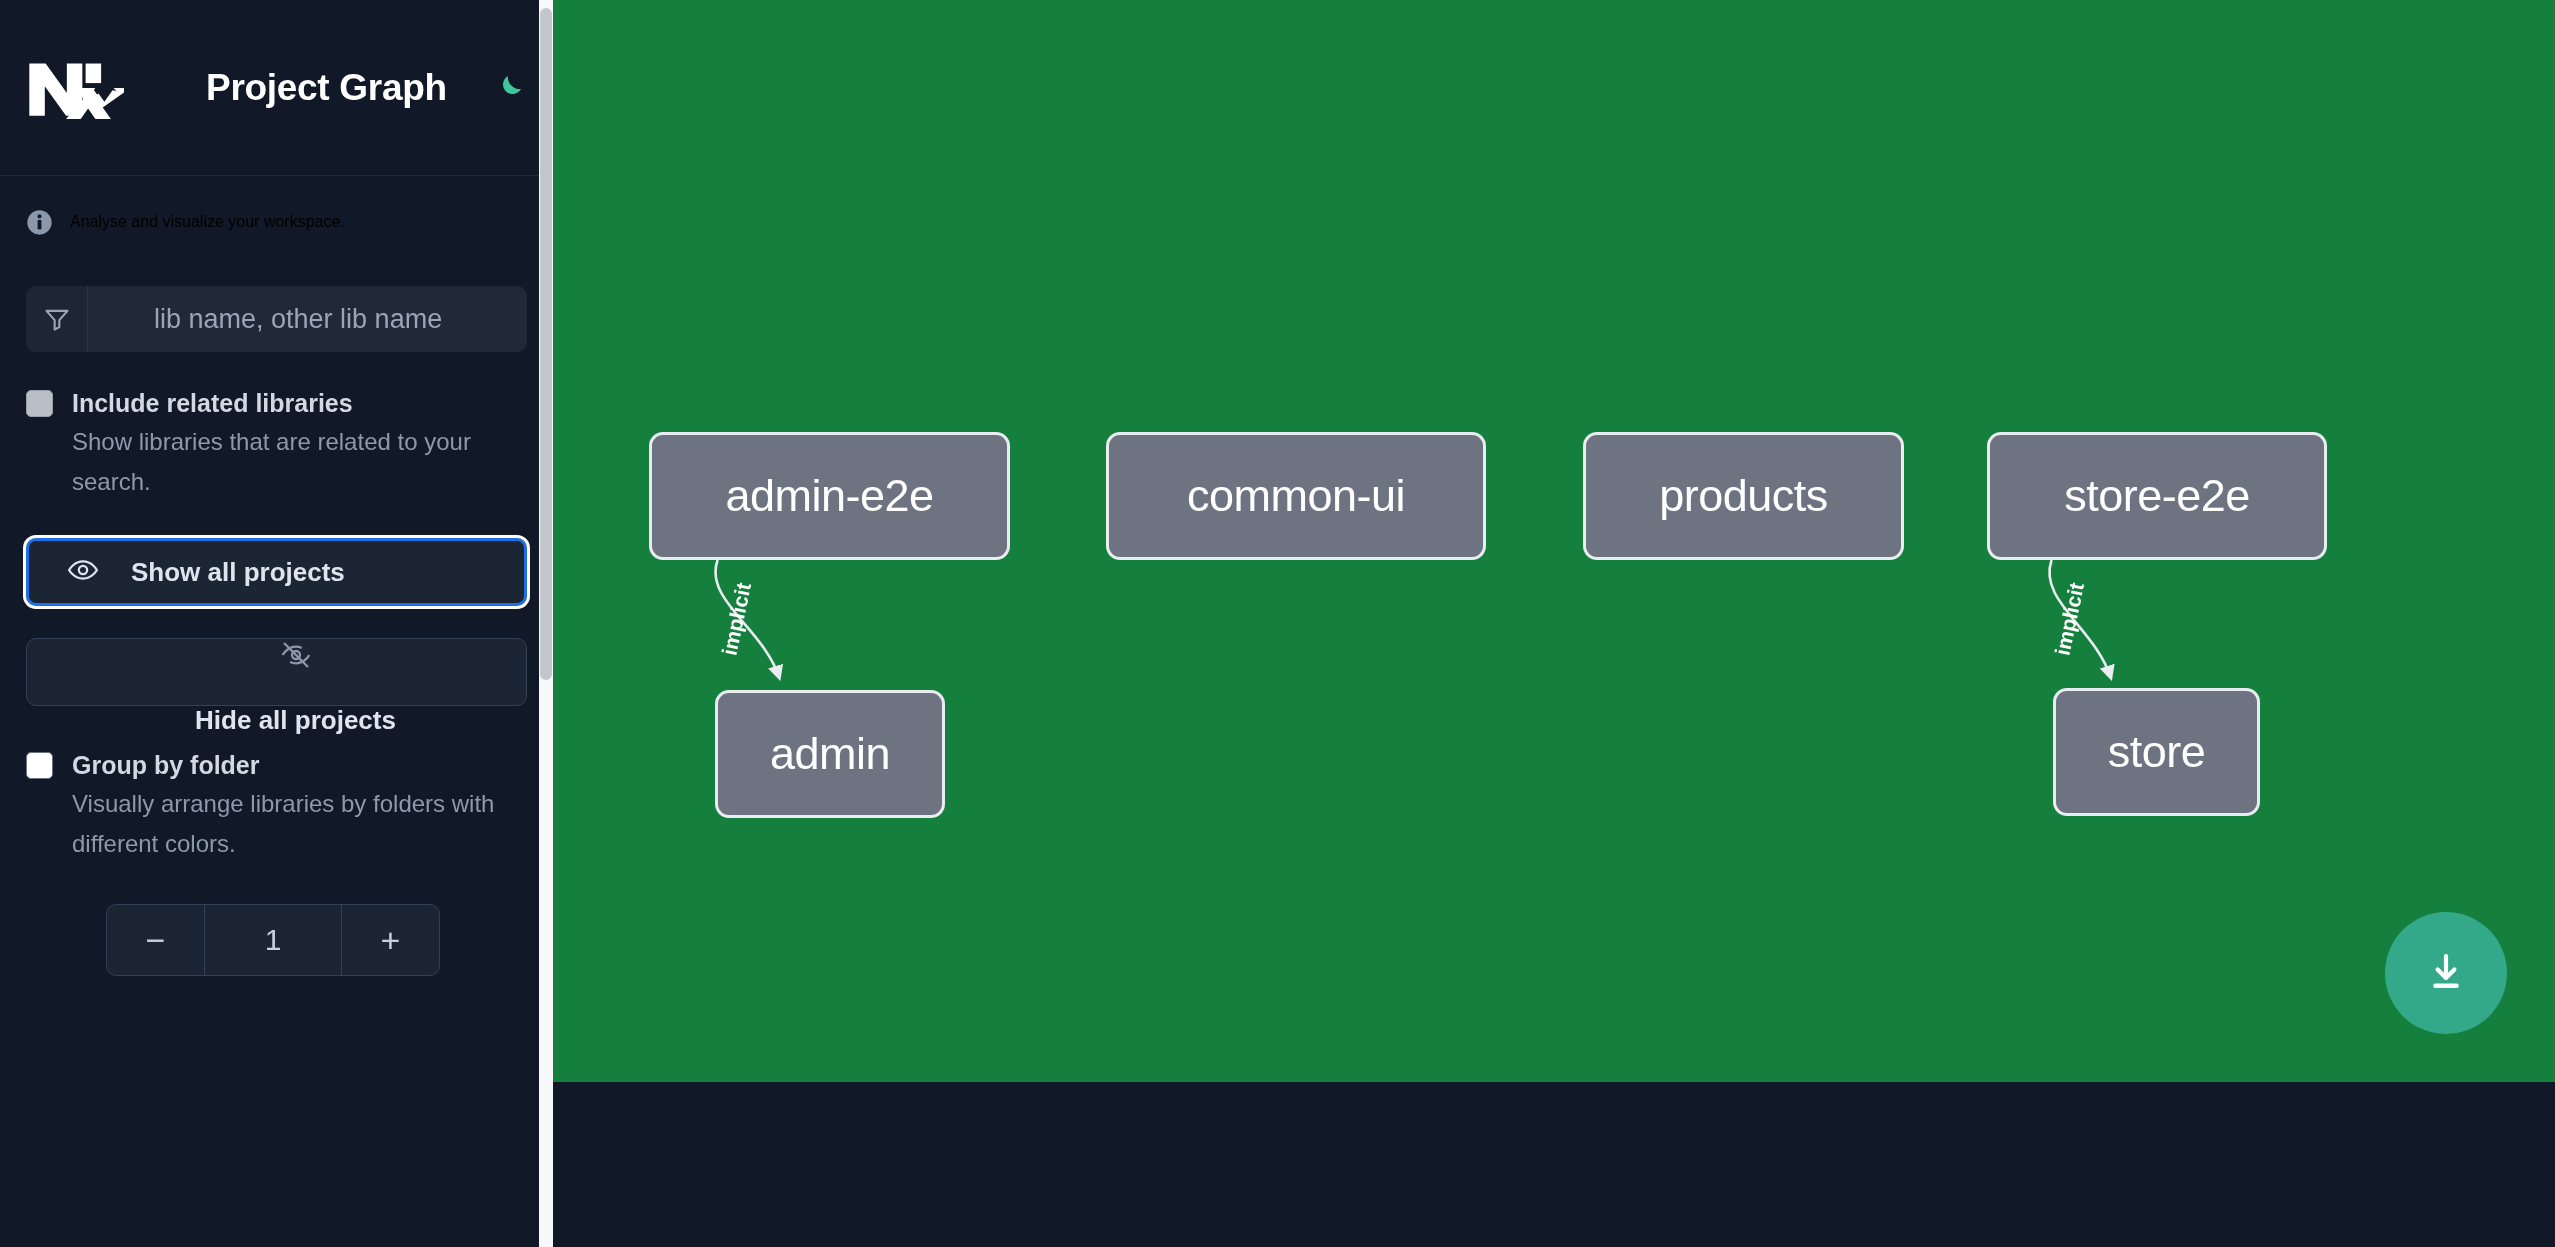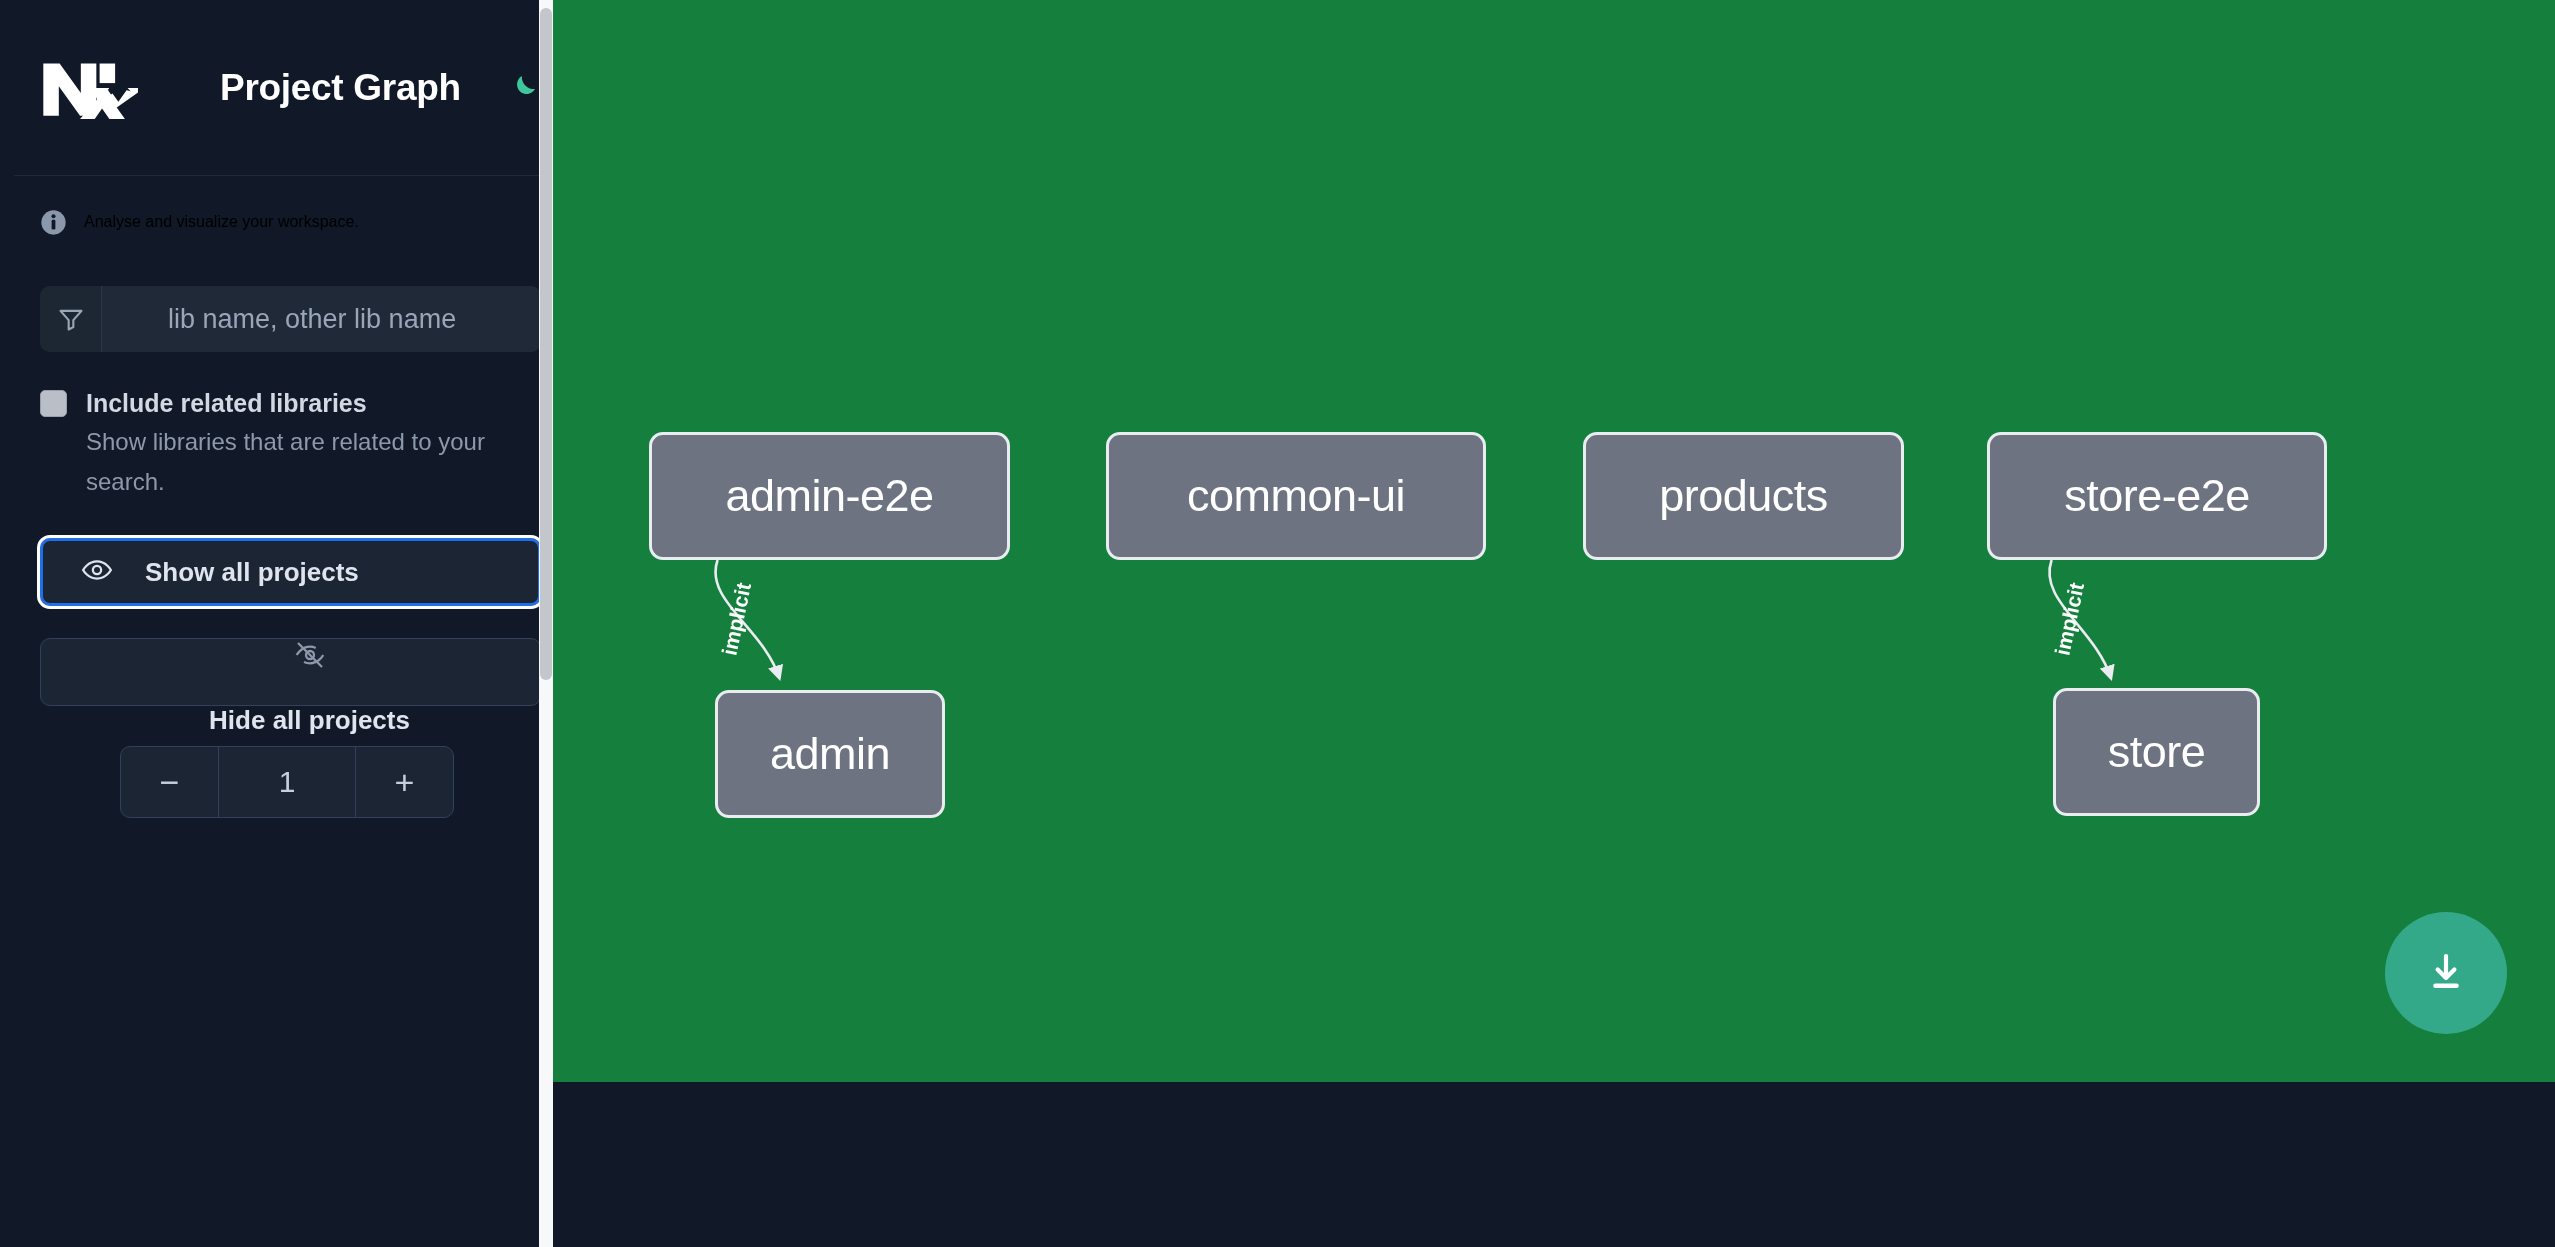--- a/index.html
+++ b/index.html
@@ -27,21 +27,20 @@
     height: 1247px;
     background: #111827;
     flex: 0 0 553px;
     overflow: hidden;
   }
 
   .sidebar-inner {
     width: 553px;
     height: 1247px;
     position: relative;
-    margin-left: 14px;
   }
 
   
   .brand-row {
     height: 176px;
     display: flex;
     align-items: center;
     padding-left: 26px;
     border-bottom: 1px solid #1f2a3d;
   }
@@ -335,20 +334,27 @@
             <svg width="32" height="32" viewBox="0 0 24 24" fill="none" stroke="#8d99ab" stroke-width="1.7">
               <path d="M2 12S5.4 5.8 12 5.8c1.6 0 3 .35 4.3.93M21.9 12s-3.2 6.2-9.9 6.2c-1.7 0-3.2-.4-4.5-1"></path>
               <circle cx="12" cy="12" r="3"></circle>
               <path d="M3 3l18 18"></path>
             </svg>
           </span>
           <span class="act-label">Hide all projects</span>
         </div>
       </div>
 
+      <div class="check-block cb-pad-b">
+        <span class="cbox empty"></span>
+        <span class="cb-texts">
+          <span class="cb-title">Group by folder</span>
+          <span class="cb-desc">Visually arrange libraries by folders with different colors.</span>
+        </span>
+      </div>
 
 
       <div class="stepper-wrap">
         <div class="stepper">
           <span class="step-btn minus">−</span>
           <span class="step-value">1</span>
           <span class="step-btn plus">+</span>
         </div>
       </div>
 

